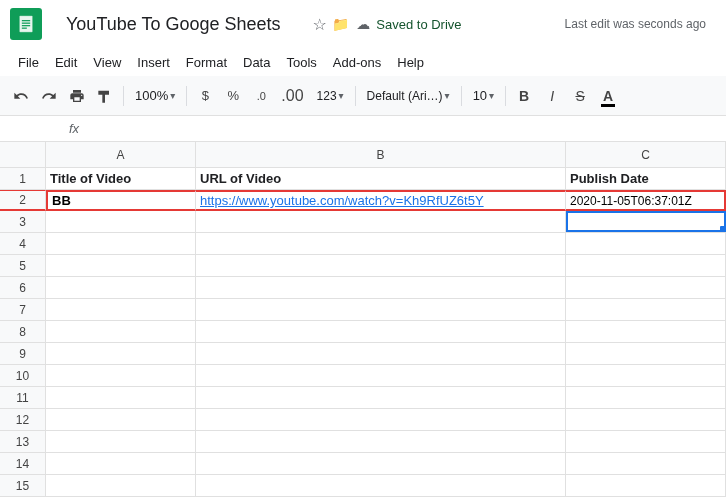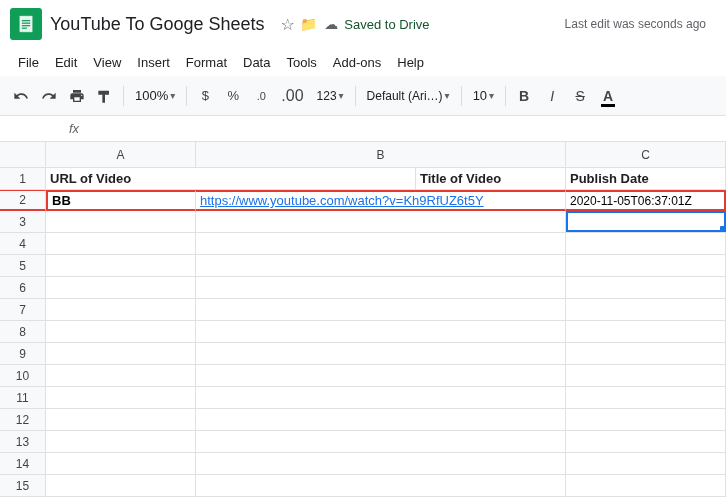--- a/index.html
+++ b/index.html
@@ -4,21 +4,21 @@
   <style>
     * { box-sizing: border-box; margin: 0; padding: 0; }
     body { font-family: Arial, sans-serif; font-size: 13px; background: #fff; overflow: hidden; width: 726px; height: 500px; }
 
     
     #title-bar {
       display: flex;
       align-items: center;
       padding: 6px 10px;
       height: 48px;
-      gap: 8px;
+      gap: 24px;
     }
     #sheets-icon {
       width: 32px;
       height: 32px;
       background: #0f9d58;
       border-radius: 3px;
       display: flex;
       align-items: center;
       justify-content: center;
       flex-shrink: 0;
@@ -307,22 +307,22 @@
 
   <div id="col-headers-row" style="display:flex;background:#f8f9fa;border-bottom:1px solid #e0e0e0;">
     <div id="row-col-corner" style="width:46px;min-width:46px;height:25px;border-right:1px solid #e0e0e0;"></div>
     <div class="col-header col-a">A</div>
     <div class="col-header col-b">B</div>
     <div class="col-header col-c">C</div>
   </div>
 
   <div class="sheet-row header-row">
     <div class="row-number">1</div>
+    <div class="cell cell-a">Title of Video</div>
     <div class="cell cell-b">URL of Video</div>
-    <div class="cell cell-a">Title of Video</div>
     <div class="cell cell-c">Publish Date</div>
   </div>
 
   <div class="sheet-row" style="border:none;">
     <div class="row-number" style="border-top:1px solid #e53935;border-bottom:2px solid #e53935;background:#f8f9fa;">2</div>
     <div class="cell cell-a" style="border-top:2px solid #e53935;border-bottom:2px solid #e53935;border-left:2px solid #e53935;font-weight:bold;">BB</div>
     <div class="cell cell-b link-cell" style="border-top:2px solid #e53935;border-bottom:2px solid #e53935;">https://www.youtube.com/watch?v=Kh9RfUZ6t5Y</div>
     <div class="cell cell-c" style="border-top:2px solid #e53935;border-bottom:2px solid #e53935;border-right:2px solid #e53935;font-size:12px;">2020-11-05T06:37:01Z</div>
   </div>
 

